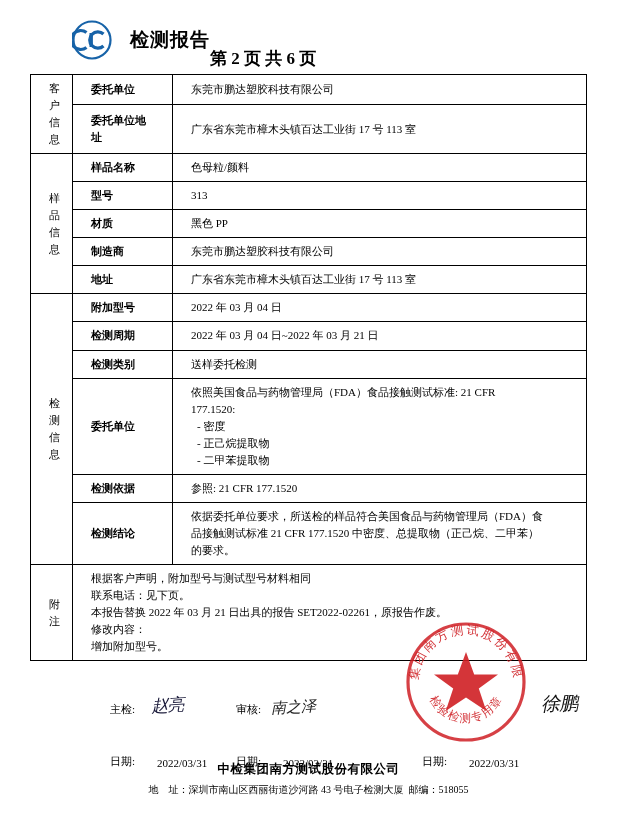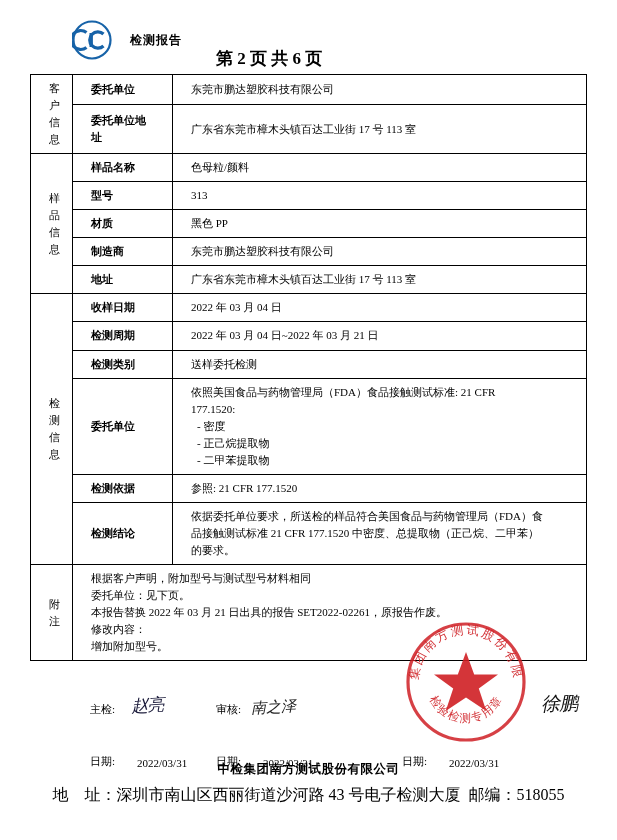--- a/index.html
+++ b/index.html
@@ -34,24 +34,23 @@
   .logo {
     width: 40px;
     height: 40px;
     flex: 0 0 40px;
     position: relative;
     margin-left: 42px;
     margin-right: 18px;
   }
   .logo svg { display: block; }
   .report-title {
-    font-size: 12px;
+    font-size: 19px;
     font-weight: bold;
     letter-spacing: 1px;
-    margin-right: 34px;
     white-space: nowrap;
   }
   .report-no {
     font-size: 11.5px;
     font-weight: bold;
     white-space: nowrap;
     margin-right: 30px;
   }
   .report-no .label { font-weight: bold; }
   .page-no {
@@ -121,20 +120,21 @@
     align-items: flex-end;
     height: 36px;
   }
   .sigcell {
     display: flex;
     align-items: flex-end;
   }
   .sig-label {
     font-size: 11px;
     white-space: nowrap;
+    margin-left: 20px;
   }
   .sig-val {
     font-size: 11px;
     margin-left: 22px;
     white-space: nowrap;
   }
   .hand {
     font-family: "DejaVu Serif", serif;
     font-style: italic;
     font-size: 17px;
@@ -168,21 +168,21 @@
     text-align: center;
     margin-top: 14px;
     line-height: 1.75;
   }
   .footer .company {
     font-size: 12.5px;
     font-weight: bold;
     letter-spacing: 0.5px;
   }
   .footer .line {
-    font-size: 16px;
+    font-size: 10px;
   }
   .footer a, .footer .url {
     color: #1414cc;
     text-decoration: underline;
   }
 </style>
 </head>
 <body>
 
 <div class="page">
@@ -244,21 +244,21 @@
       <tr>
         <td class="field">地址</td>
         <td class="value">广东省东莞市樟木头镇百达工业街 17 号 113 室</td>
       </tr>
 
       <tr>
         <td class="sidelabel" rowspan="6">
           <span class="l1">检测</span>
           <span class="l2">信息</span>
         </td>
-        <td class="field">收样日期</td>
+        <td class="field">附加型号</td>
         <td class="value">2022 年 03 月 04 日</td>
       </tr>
       <tr>
         <td class="field">检测周期</td>
         <td class="value">2022 年 03 月 04 日~2022 年 03 月 21 日</td>
       </tr>
       <tr>
         <td class="field">检测类别</td>
         <td class="value">送样委托检测</td>
       </tr>
@@ -284,21 +284,21 @@
           <div>的要求。</div>
         </td>
       </tr>
 
       <tr>
         <td class="sidelabel">
           <span class="l1">附注</span>
         </td>
         <td class="value remark-body" colspan="2">
           <div>根据客户声明，附加型号与测试型号材料相同</div>
-          <div>委托单位：见下页。</div>
+          <div>联系电话：见下页。</div>
           <div>本报告替换 2022 年 03 月 21 日出具的报告 SET2022-02261，原报告作废。</div>
           <div>修改内容：</div>
           <div>增加附加型号。</div>
         </td>
       </tr>
     </tbody>
   </table>
 
   <div class="sigwrap">
     <div class="sigrow" style="padding-top:14px;">

